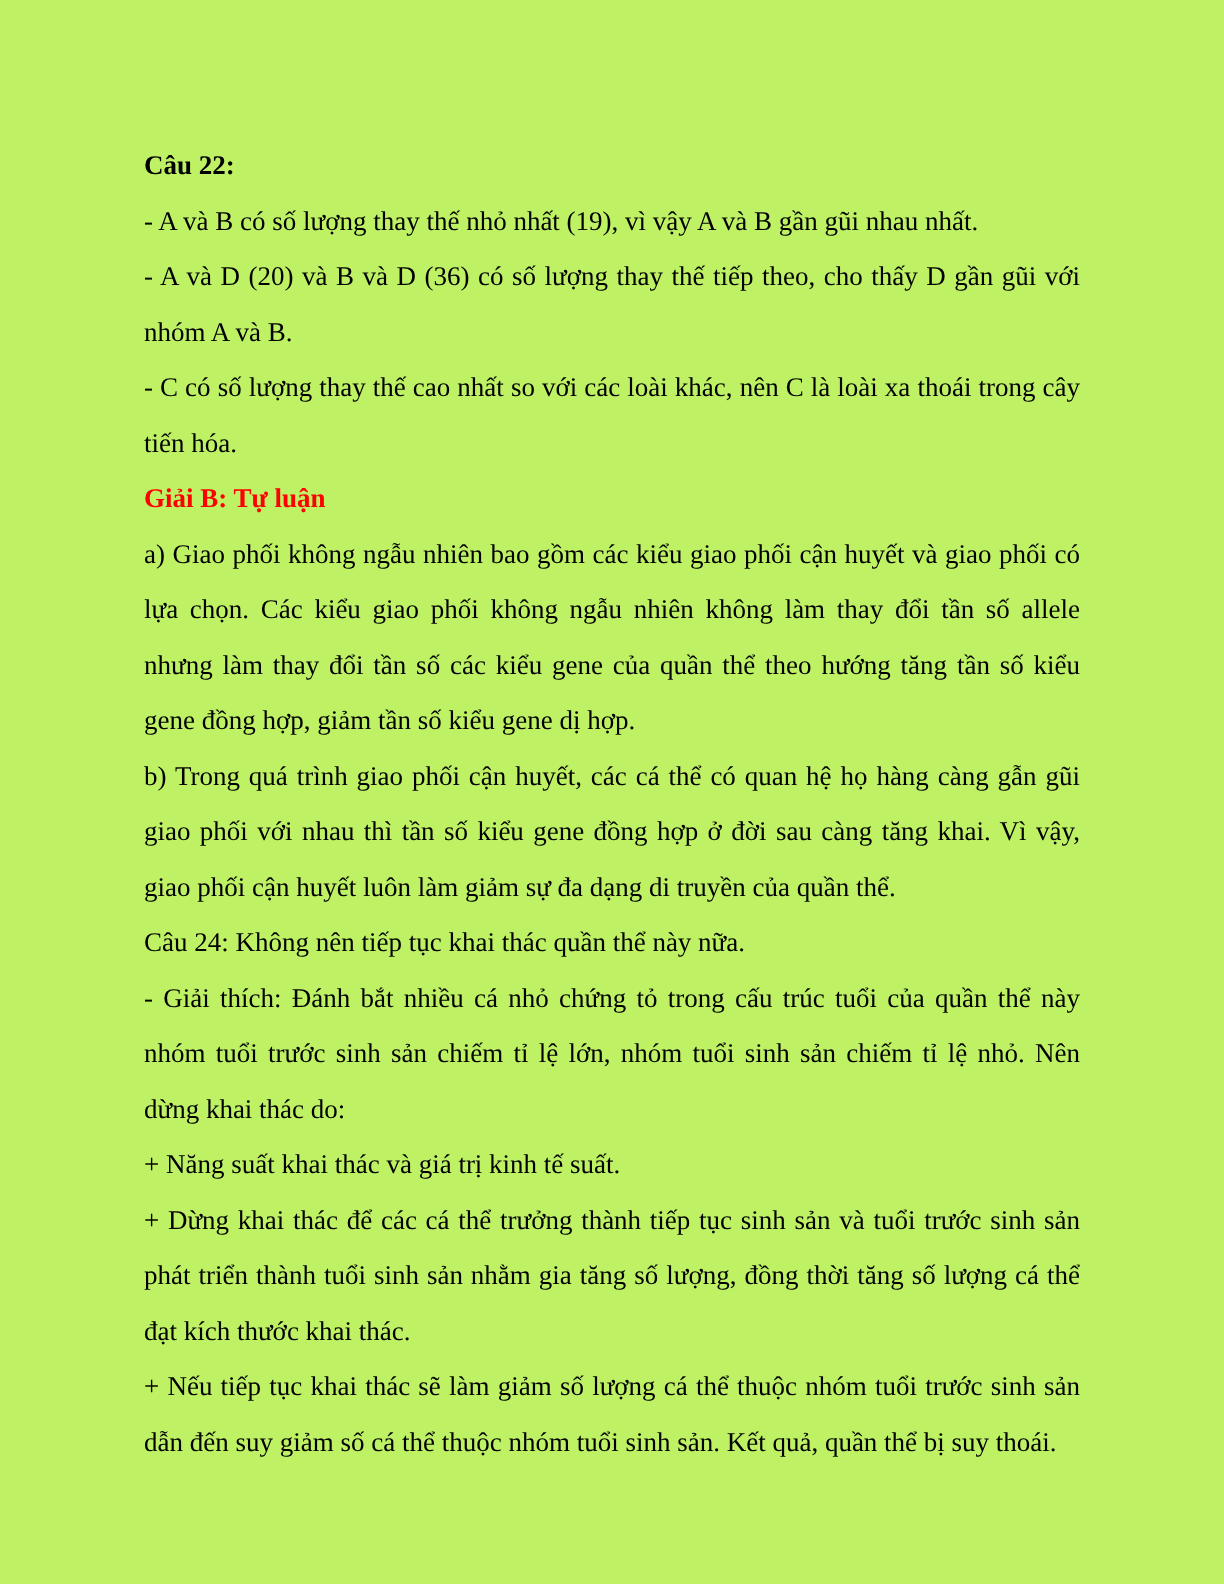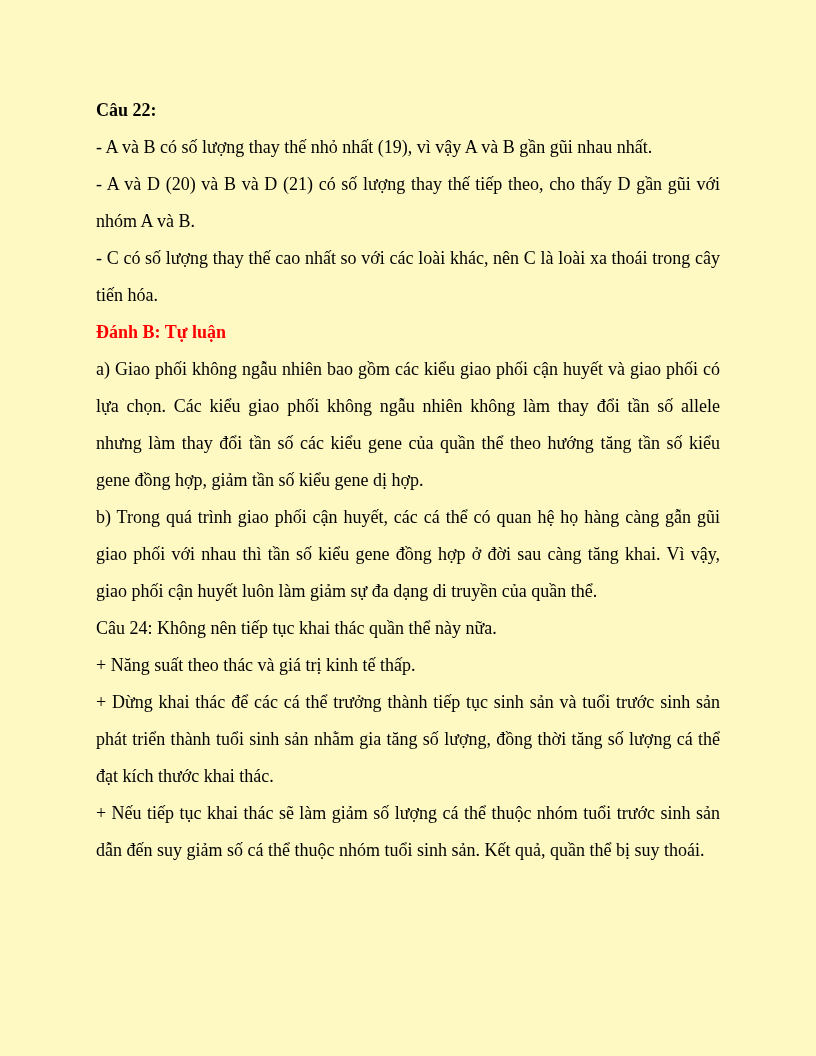--- a/index.html
+++ b/index.html
@@ -5,21 +5,21 @@
   html, body {
     margin: 0;
     padding: 0;
     background: #ffffff;
   }
   .page {
     position: relative;
     width: 816px;
     height: 1056px;
     margin: 0 auto;
-    background: #fef9c3;
+    background: #bef264;
     overflow: hidden;
     box-sizing: border-box;
     padding: 92px 96px 0 96px;
     font-family: "Liberation Serif", "DejaVu Serif", serif;
     font-size: 18px;
     line-height: 37px;
     color: #000000;
   }
   .doc p {
     margin: 0;
@@ -41,36 +41,37 @@
 </head>
 <body>
 
 <div class="page">
   <div class="doc">
 
     <p class="p-bold">Câu 22:</p>
 
     <p class="p-body">- A và B có số lượng thay thế nhỏ nhất (19), vì vậy A và B gần gũi nhau nhất.</p>
 
-    <p class="p-body">- A và D (20) và B và D (21) có số lượng thay thế tiếp theo, cho thấy D gần gũi với nhóm A và B.</p>
+    <p class="p-body">- A và D (20) và B và D (36) có số lượng thay thế tiếp theo, cho thấy D gần gũi với nhóm A và B.</p>
 
     <p class="p-body">- C có số lượng thay thế cao nhất so với các loài khác, nên C là loài xa thoái trong cây tiến hóa.</p>
 
-    <p class="p-red">Đánh B: Tự luận</p>
+    <p class="p-red">Giải B: Tự luận</p>
 
 
     <p class="p-body">a) Giao phối không ngẫu nhiên bao gồm các kiểu giao phối cận huyết và giao phối có lựa chọn. Các kiểu giao phối không ngẫu nhiên không làm thay đổi tần số allele nhưng làm thay đổi tần số các kiểu gene của quần thể theo hướng tăng tần số kiểu gene đồng hợp, giảm tần số kiểu gene dị hợp.</p>
 
     <p class="p-body">b) Trong quá trình giao phối cận huyết, các cá thể có quan hệ họ hàng càng gẫn gũi giao phối với nhau thì tần số kiểu gene đồng hợp ở đời sau càng tăng khai. Vì vậy, giao phối cận huyết luôn làm giảm sự đa dạng di truyền của quần thể.</p>
 
     <p class="p-body">
       <span class="lead-bold">Câu 24:</span><span> Không nên tiếp tục khai thác quần thể này nữa.</span>
     </p>
 
+    <p class="p-body">- Giải thích: Đánh bắt nhiều cá nhỏ chứng tỏ trong cấu trúc tuổi của quần thể này nhóm tuổi trước sinh sản chiếm tỉ lệ lớn, nhóm tuổi sinh sản chiếm tỉ lệ nhỏ. Nên dừng khai thác do:</p>
 
-    <p class="p-body">+ Năng suất theo thác và giá trị kinh tế thấp.</p>
+    <p class="p-body">+ Năng suất khai thác và giá trị kinh tế suất.</p>
 
     <p class="p-body">+ Dừng khai thác để các cá thể trưởng thành tiếp tục sinh sản và tuổi trước sinh sản phát triển thành tuổi sinh sản nhằm gia tăng số lượng, đồng thời tăng số lượng cá thể đạt kích thước khai thác.</p>
 
     <p class="p-body">+ Nếu tiếp tục khai thác sẽ làm giảm số lượng cá thể thuộc nhóm tuổi trước sinh sản dẫn đến suy giảm số cá thể thuộc nhóm tuổi sinh sản. Kết quả, quần thể bị suy thoái.</p>
 
   </div>
 </div>
 
 </body></html>

